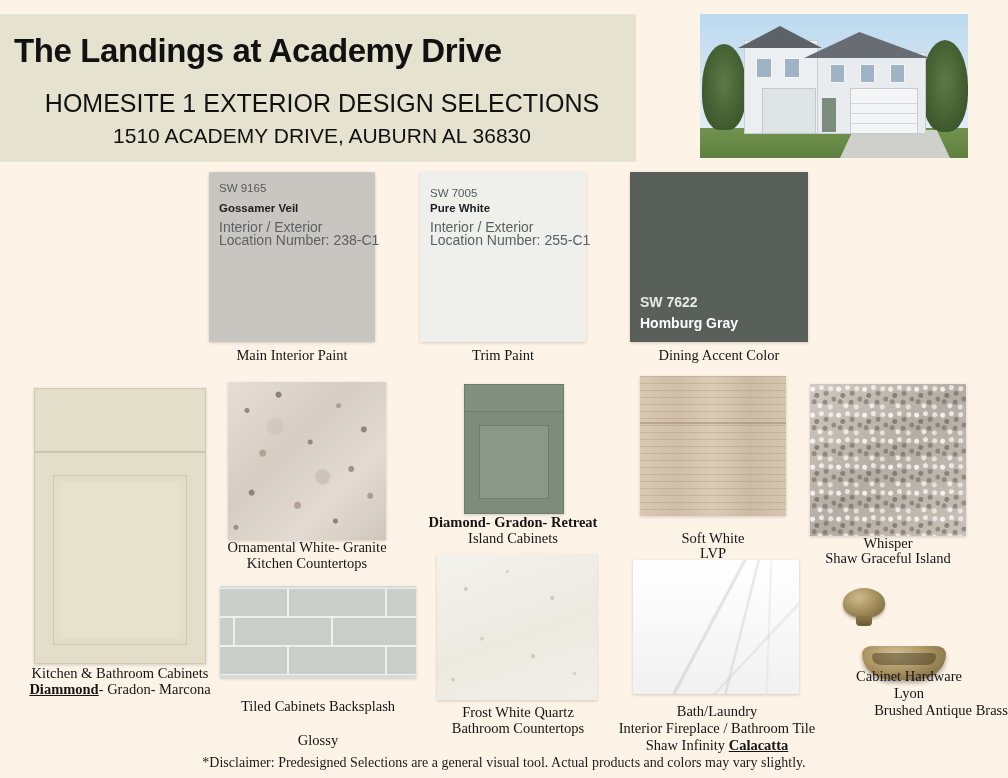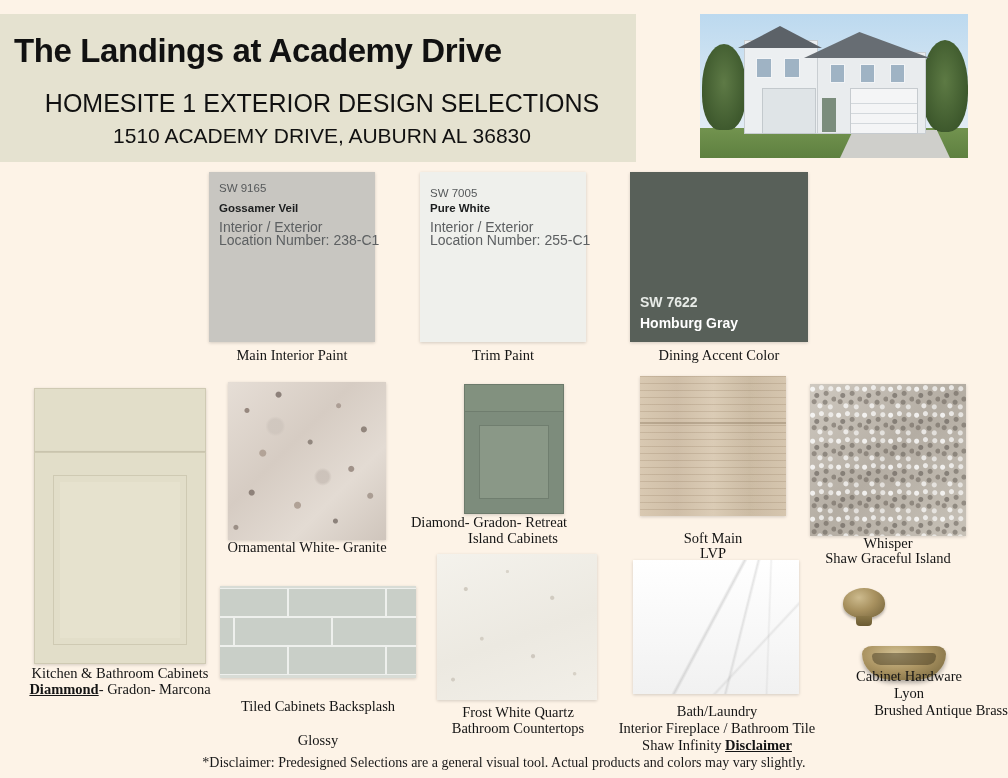--- a/index.html
+++ b/index.html
@@ -383,30 +383,31 @@
 
   <div class="swatch cab-top" style="left:34px; top:388px; width:170px; height:62px;"></div>
   <div class="swatch cab-cream" style="left:34px; top:452px; width:170px; height:210px;">
     <div class="inner"></div>
   </div>
   <div class="label" style="left:14px; top:665px; width:212px;">Kitchen &amp; Bathroom Cabinets</div>
   <div class="label" style="left:14px; top:681px; width:212px;"><span class="u">Diammond</span><span>- Gradon- Marcona</span></div>
 
   <div class="swatch tex-granite" style="left:228px; top:382px; width:158px; height:158px;"></div>
   <div class="label" style="left:212px; top:539px; width:190px;">Ornamental White- Granite</div>
+  <div class="label" style="left:212px; top:555px; width:190px;">Kitchen Countertops</div>
 
   <div class="swatch cab-green" style="left:464px; top:384px; width:98px; height:128px;">
     <div class="grn-top"></div>
     <div class="grn-inner"></div>
   </div>
-  <div class="label" style="left:400px; top:514px; width:178px;">Diamond- Gradon- Retreat</div>
+  <div class="label" style="left:424px; top:514px; width:178px;font-weight:bold;">Diamond- Gradon- Retreat</div>
   <div class="label" style="left:424px; top:530px; width:178px;">Island Cabinets</div>
 
   <div class="swatch tex-lvp" style="left:640px; top:376px; width:146px; height:140px;"></div>
-  <div class="label" style="left:640px; top:530px; width:146px;">Soft Main</div>
+  <div class="label" style="left:640px; top:530px; width:146px;">Soft White</div>
   <div class="label" style="left:640px; top:545px; width:146px;">LVP</div>
 
   <div class="swatch tex-carpet" style="left:810px; top:384px; width:156px; height:152px;"></div>
   <div class="label" style="left:800px; top:535px; width:176px;">Whisper</div>
   <div class="label" style="left:800px; top:550px; width:176px;">Shaw Graceful Island</div>
 
   <div class="swatch tile-wrap" style="left:220px; top:586px; width:196px; height:92px;">
     <div class="tile" style="left:-30px; top:2px; width:96px; height:27px;"></div>
     <div class="tile" style="left:68px; top:2px; width:96px; height:27px;"></div>
     <div class="tile" style="left:166px; top:2px; width:96px; height:27px;"></div>
@@ -420,21 +421,21 @@
   <div class="label" style="left:220px; top:698px; width:196px;">Tiled Cabinets Backsplash</div>
   <div class="label" style="left:220px; top:732px; width:196px;">Glossy</div>
 
   <div class="swatch tex-quartz" style="left:437px; top:554px; width:160px; height:146px;"></div>
   <div class="label" style="left:432px; top:704px; width:172px;">Frost White Quartz</div>
   <div class="label" style="left:432px; top:720px; width:172px;">Bathroom Countertops</div>
 
   <div class="swatch tex-marble" style="left:633px; top:560px; width:166px; height:134px;"></div>
   <div class="label" style="left:620px; top:703px; width:194px;">Bath/Laundry</div>
   <div class="label" style="left:616px; top:720px; width:202px;">Interior Fireplace / Bathroom Tile</div>
-  <div class="label" style="left:616px; top:737px; width:202px;"><span>Shaw Infinity </span><span class="u">Disclaimer</span></div>
+  <div class="label" style="left:616px; top:737px; width:202px;"><span>Shaw Infinity </span><span class="u">Calacatta</span></div>
 
   <div class="knob" style="left:843px; top:588px;"></div>
   <div class="cup" style="left:862px; top:646px;"></div>
   <div class="label" style="left:816px; top:668px; width:186px; top:668px;">Cabinet Hardware</div>
   <div class="label" style="left:816px; top:685px; width:186px;">Lyon</div>
   <div class="label" style="left:848px; top:702px; width:186px;">Brushed Antique Brass</div>
 
   <div class="disclaimer">*Disclaimer: Predesigned Selections are a general visual tool. Actual products and colors may vary slightly.</div>
 
 </div>

